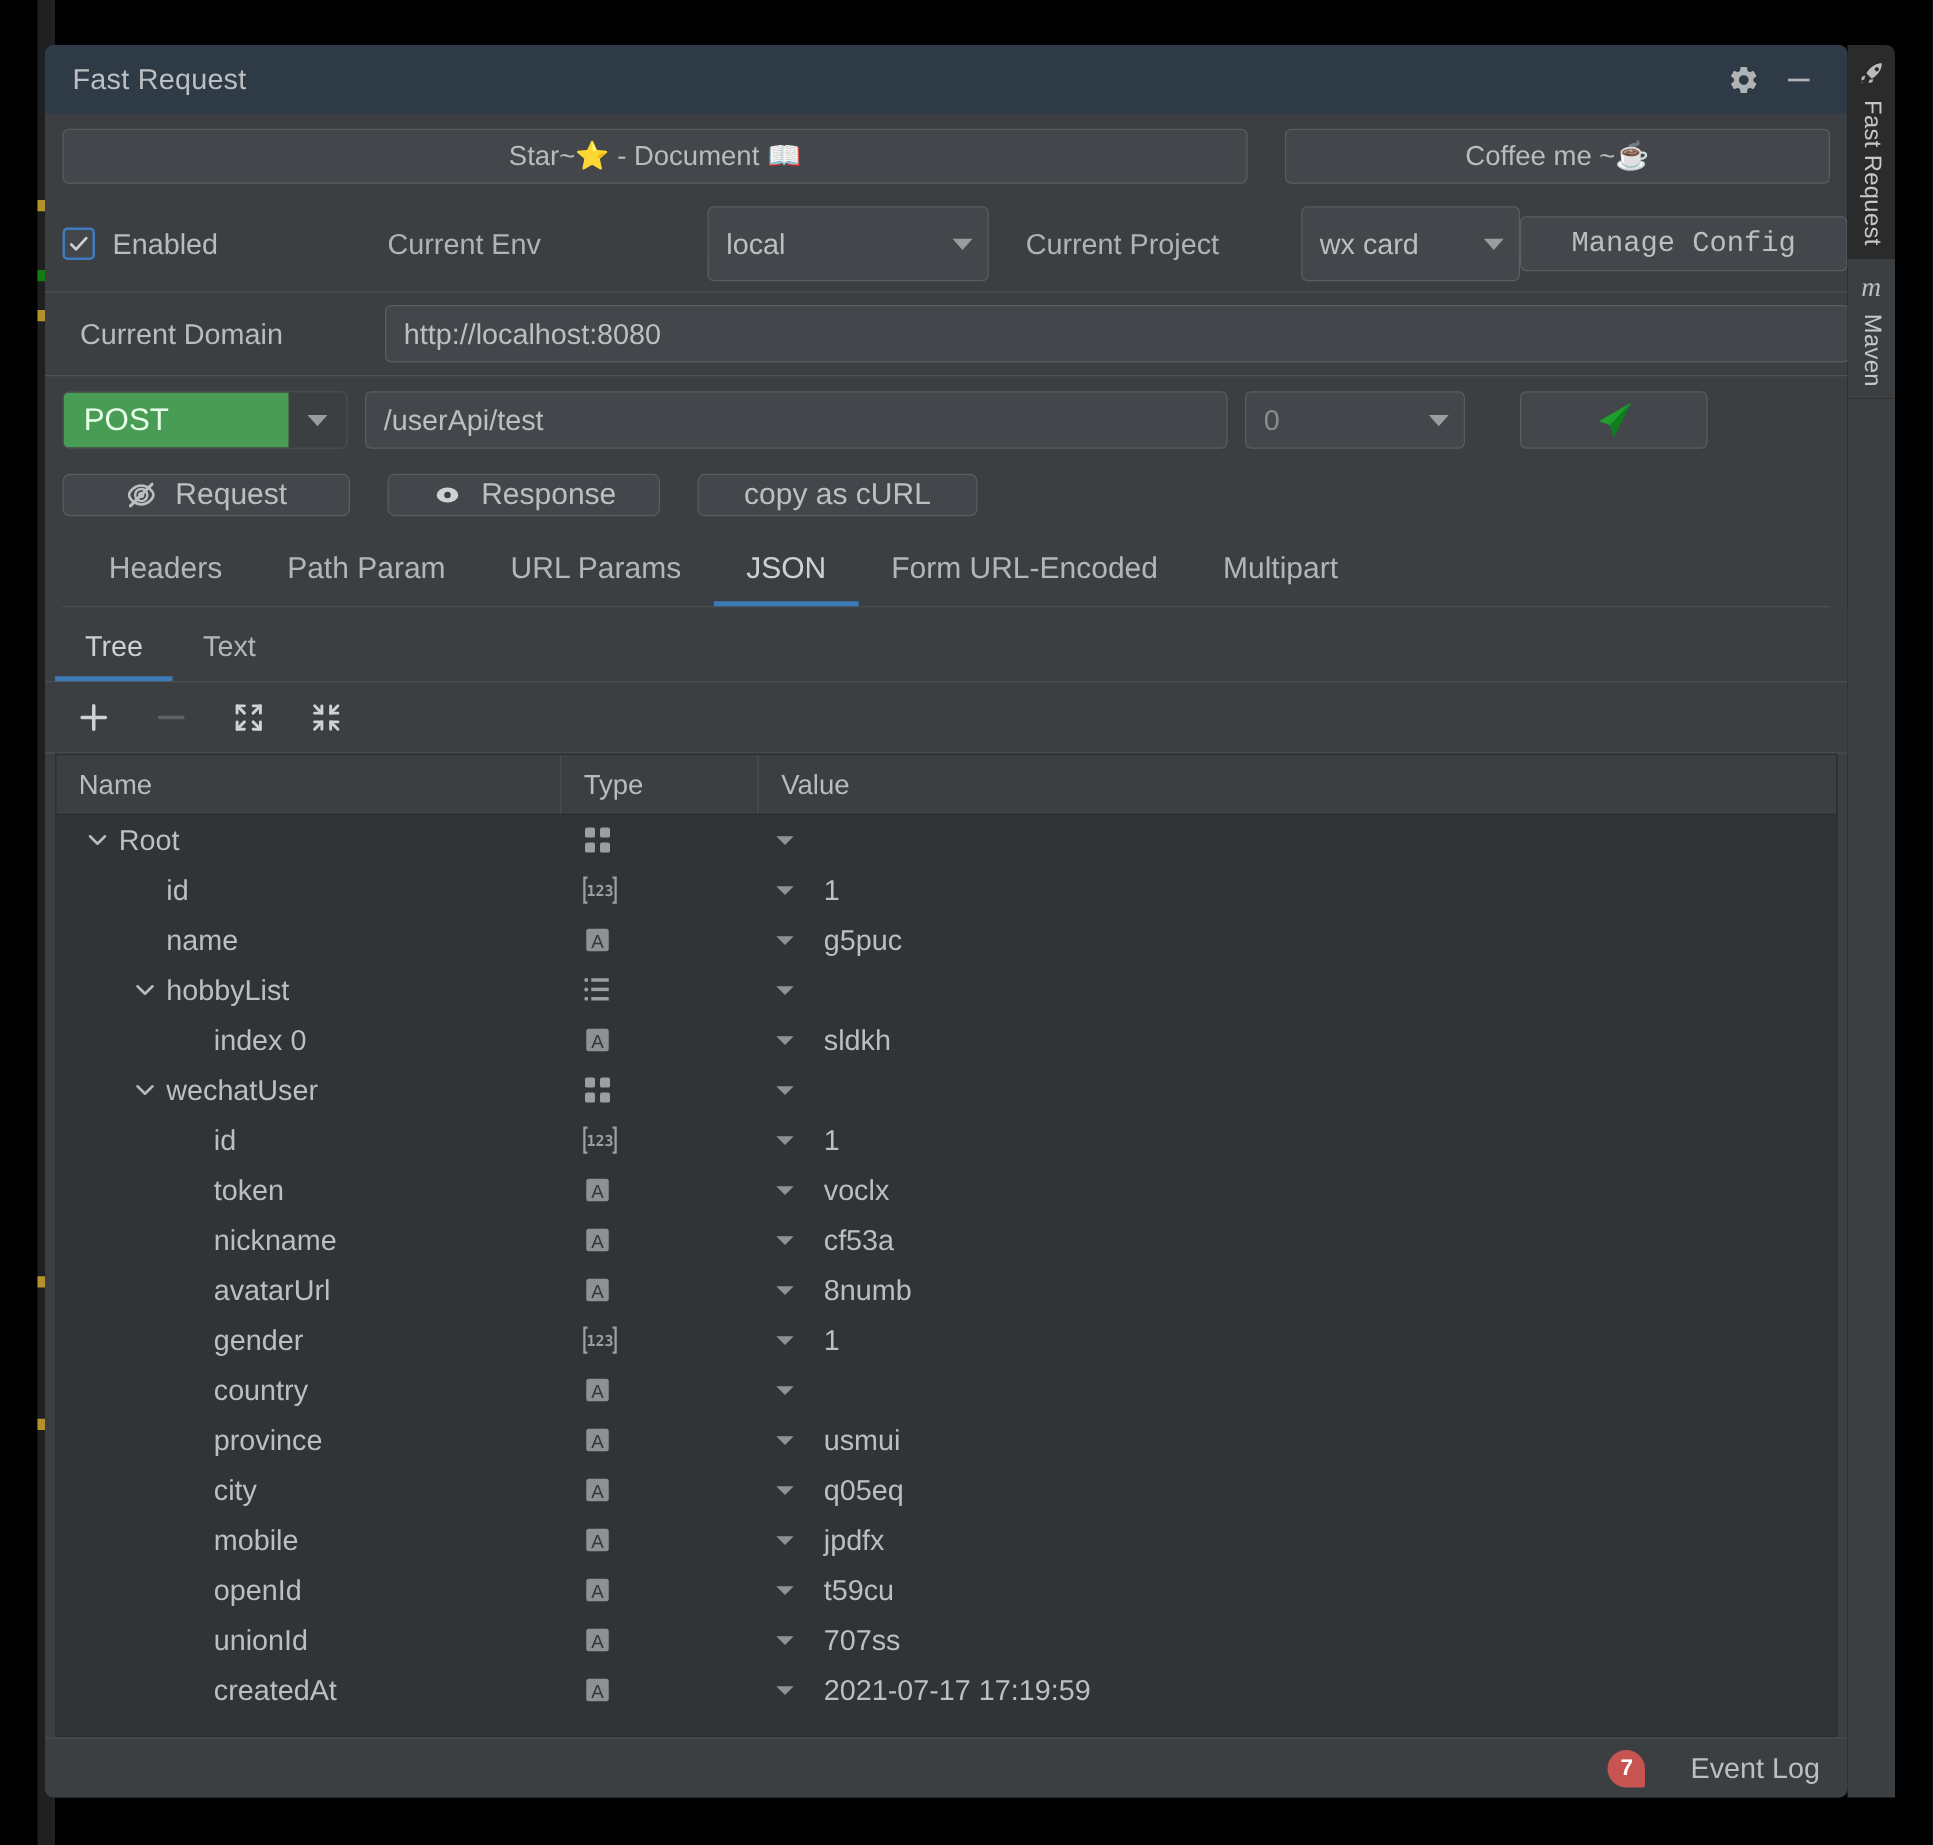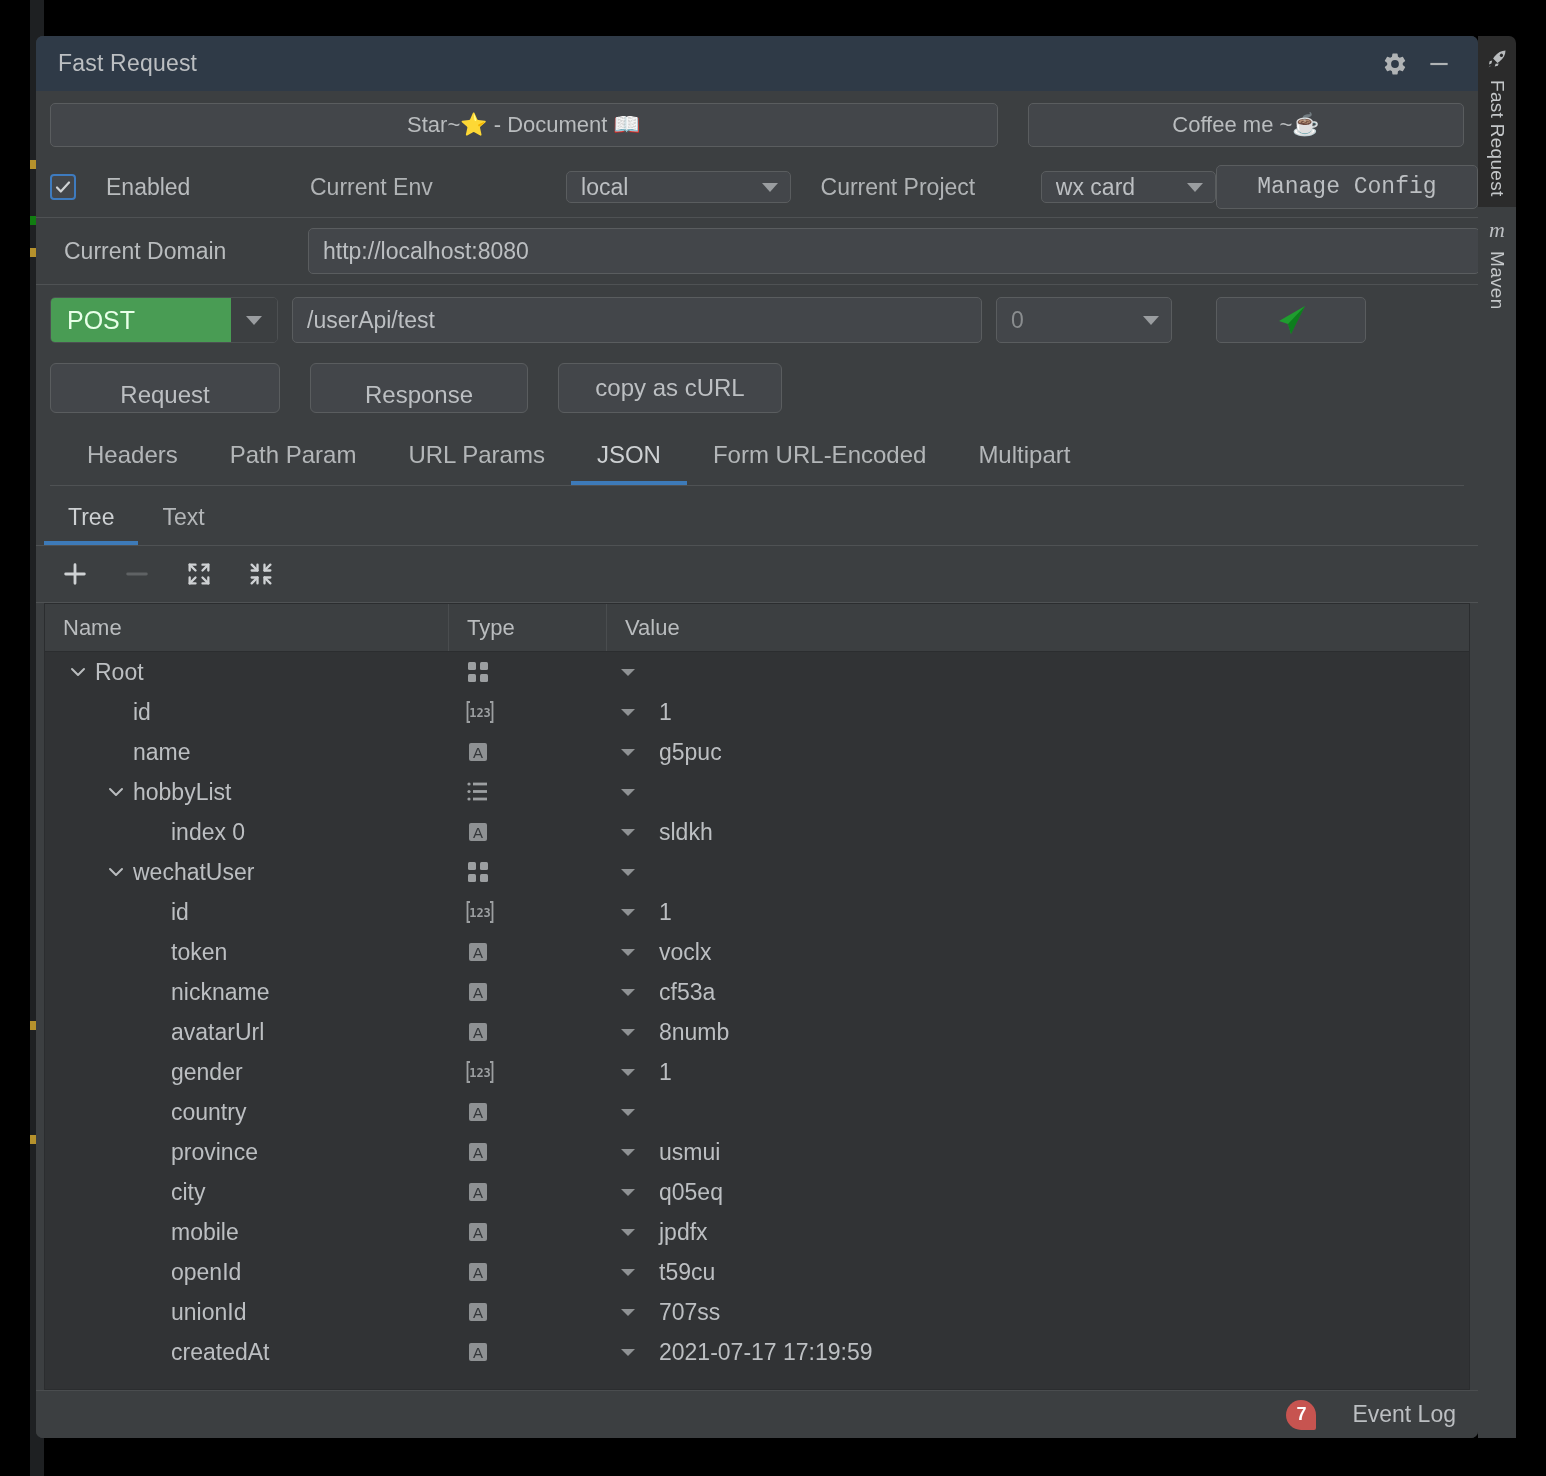--- a/index.html
+++ b/index.html
@@ -63,33 +63,33 @@
     cursor: pointer; white-space: nowrap;
   }
   .promo-btn.wide { flex: 0 0 948px; }
   .promo-btn.coffee { flex: 1; }
 
   
   .cfg-row {
     display: flex; align-items: center; padding: 14px 0 8px 14px;
     gap: 0;
   }
-  .chk-wrap { display: flex; align-items: center; cursor: pointer; gap: 16px; }
+  .chk-wrap { display: flex; align-items: center; cursor: pointer; }
   .chkbox {
     width: 26px; height: 26px; border-radius: 4px;
     background: #43464a; border: 2px solid #3e7bbf;
     display: flex; align-items: center; justify-content: center;
     margin-right: 14px;
   }
   .chkbox svg { display:block; }
   .lbl { color: #b9bcbe; font-size: 23px; white-space: nowrap; }
   .lbl.dim { color: #b0b3b5; }
 
   .combo {
-    height: 32px; border: 1px solid #5a5d5f; border-radius: 5px;
+    height: 60px; border: 1px solid #5a5d5f; border-radius: 5px;
     background: #43464a; color: #bcbfc2; font-size: 23px;
     display: flex; align-items: center; padding: 0 12px 0 14px;
     cursor: pointer; position: relative;
   }
   .combo .cval { flex: 1; white-space: nowrap; overflow: hidden; }
   .caret {
     width: 0; height: 0; margin-left: 10px;
     border-left: 8px solid transparent; border-right: 8px solid transparent;
     border-top: 9px solid #9a9da0;
   }
@@ -133,24 +133,24 @@
   }
   .send-btn {
     width: 150px; height: 46px; border: 1px solid #5a5d5f; border-radius: 5px;
     background: #43464a; display: flex; align-items: center; justify-content: center;
     cursor: pointer;
   }
 
   
   .act-row { display: flex; gap: 30px; padding: 10px 0 12px 14px; }
   .act-btn {
-    height: 50px; border: 1px solid #5a5d5f; border-radius: 6px;
+    height: 34px; border: 1px solid #5a5d5f; border-radius: 6px;
     background: #43464a; color: #bcbfc2; font-size: 24px;
     display: flex; align-items: center; justify-content: center;
-    padding: 16px 28px; gap: 14px; cursor: pointer; white-space: nowrap; flex-direction: column;
+    padding: 16px 28px; gap: 14px; cursor: pointer; white-space: nowrap;
   }
 
   
   .tabbar {
     display: flex; align-items: flex-end; gap: 0;
     padding: 10px 0 0 14px; position: relative; margin-left: 11px;
   }
   .tab {
     font-size: 24px; color: #b3b6b8; padding: 6px 26px 16px 26px;
     cursor: pointer; position: relative; white-space: nowrap;

